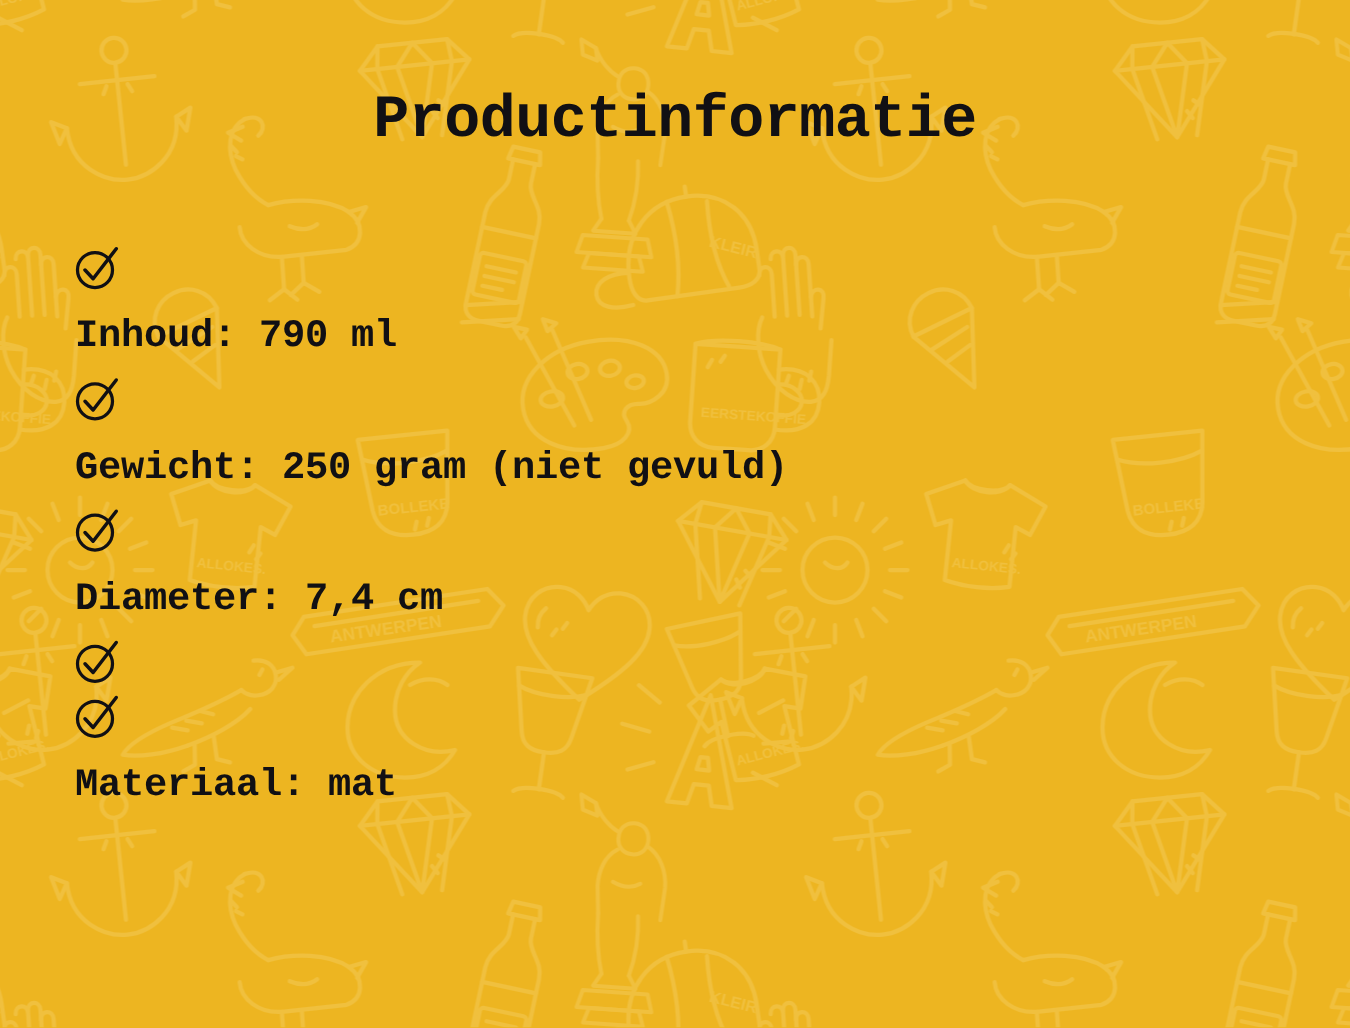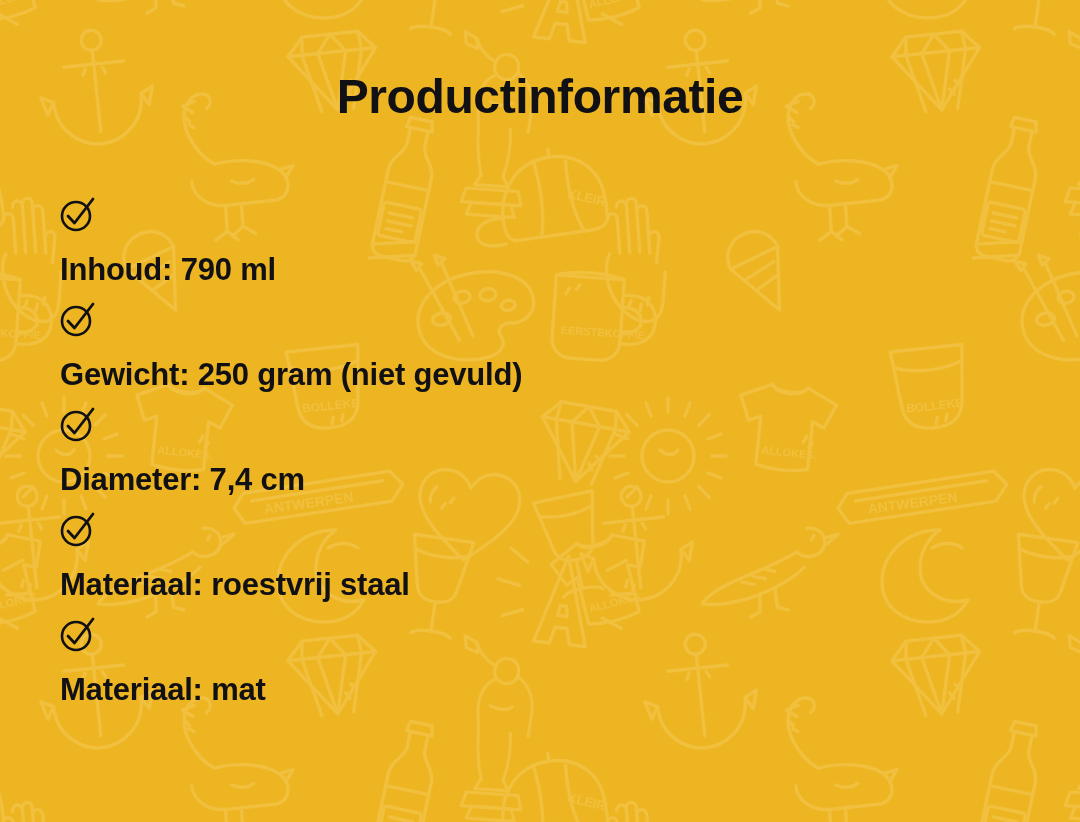--- a/index.html
+++ b/index.html
@@ -24,20 +24,21 @@
     pointer-events:none;
   }
   #pattern-layer svg { display:block; width:100%; height:100%; }
 
   
   .slide {
     position:relative;
     z-index:1;
     width:1080px; height:822px;
     padding:0;
+    font-family:Liberation Mono, monospace;
   }
 
   .page-title {
     position:absolute;
     top:72px; left:0; right:0;
     text-align:center;
     font-size:48px;
     font-weight:bold;
     letter-spacing:-0.4px;
     color:#111014;
@@ -335,21 +336,20 @@
       <span class="spec-text">Diameter: 7,4 cm</span>
     </li>
 
     <li class="spec-item">
       <span class="check-icon">
         <svg viewBox="0 0 34 34" xmlns="http://www.w3.org/2000/svg">
           <circle cx="16" cy="18" r="14" fill="none" stroke="#111014" stroke-width="2.6"></circle>
           <path d="M8 18 L14.5 25 L33 1" fill="none" stroke="#111014" stroke-width="2.8" stroke-linecap="round" stroke-linejoin="round"></path>
         </svg>
       </span>
-      <span class="spec-text">Materiaal: roestvrij staal</span>
     </li>
 
     <li class="spec-item">
       <span class="check-icon">
         <svg viewBox="0 0 34 34" xmlns="http://www.w3.org/2000/svg">
           <circle cx="16" cy="18" r="14" fill="none" stroke="#111014" stroke-width="2.6"></circle>
           <path d="M8 18 L14.5 25 L33 1" fill="none" stroke="#111014" stroke-width="2.8" stroke-linecap="round" stroke-linejoin="round"></path>
         </svg>
       </span>
       <span class="spec-text">Materiaal: mat</span>

